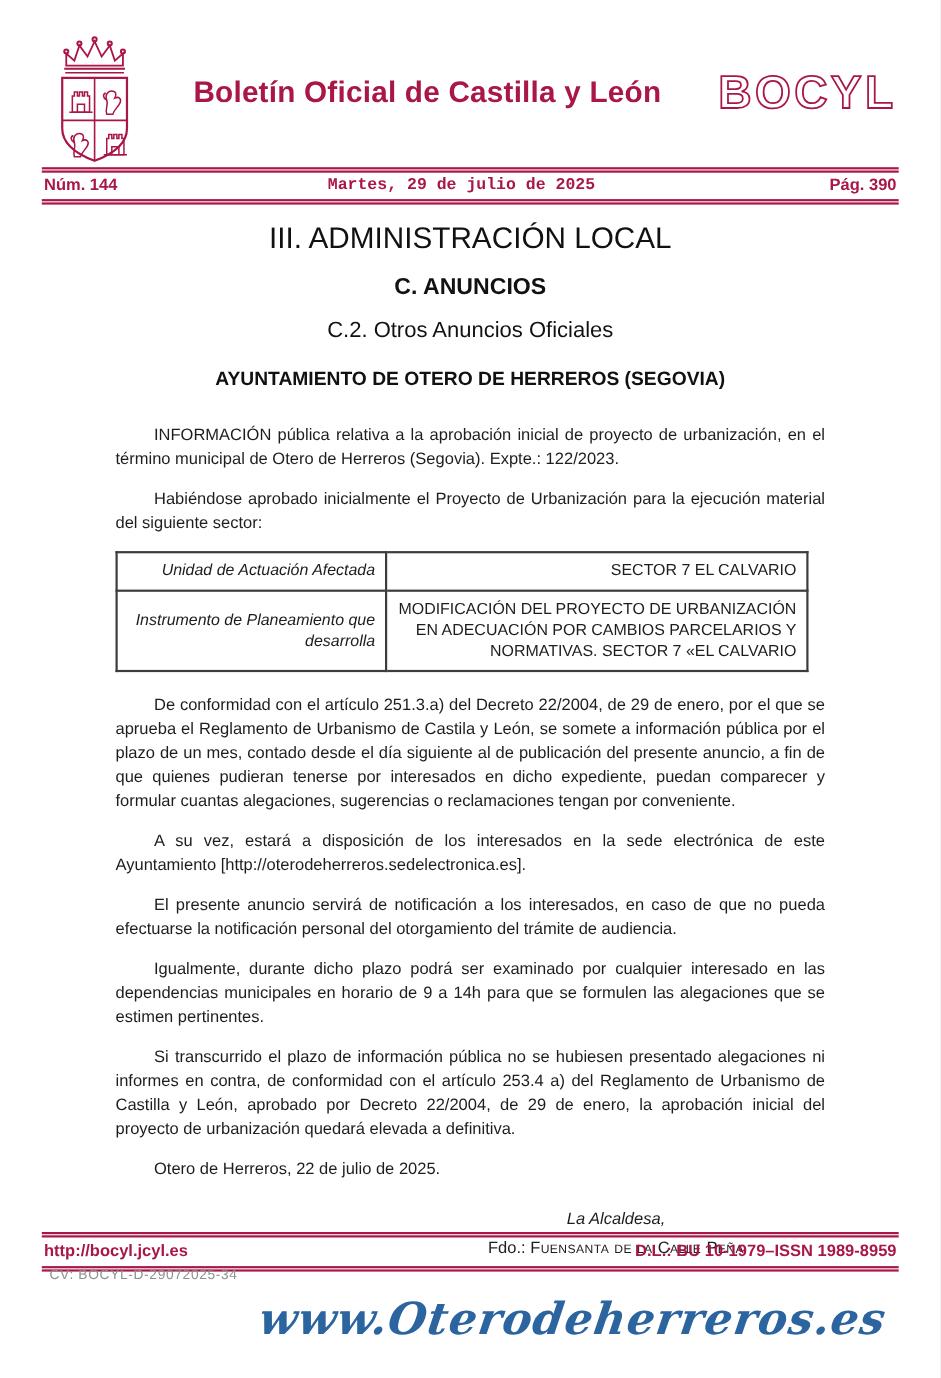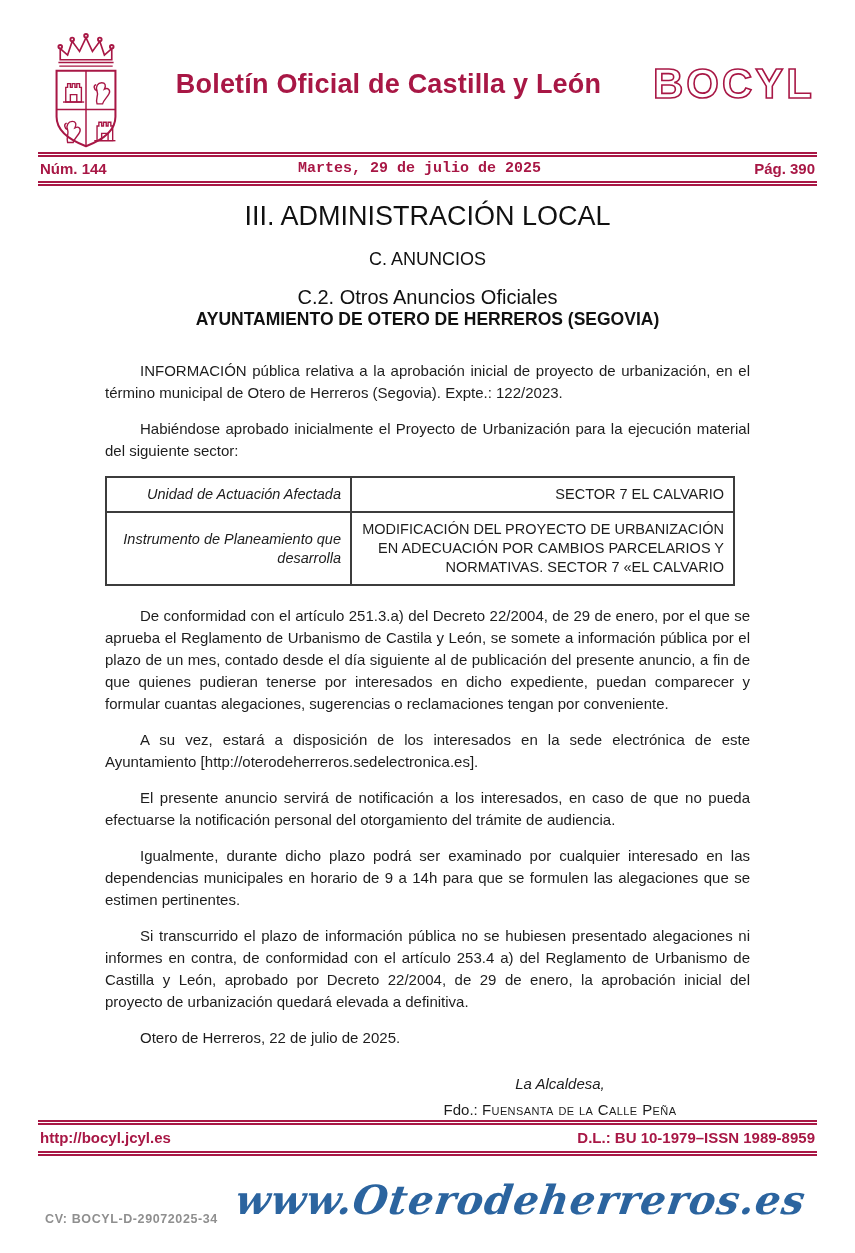--- a/index.html
+++ b/index.html
@@ -54,23 +54,23 @@
     padding:3px 2px 4px 2px;
     color:var(--crimson);
     font-weight:bold;font-size:15px;
   }
   .meta-bar .meta-date{position:absolute;left:0;right:16px;text-align:center;pointer-events:none;font-family:Liberation Mono, monospace;}
   .meta-bar{position:relative;}
   .meta-num,.meta-page{position:relative;z-index:1;background:transparent;}
   
   .headings{text-align:center;color:#111;}
   .h-section{margin-top:15px;font-size:27px;font-weight:normal;}
-  .h-sub{margin-top:17px;font-size:18px;font-weight:normal;}
+  .h-sub{margin-top:17px;font-size:21px;font-weight:bold;}
   .h-subsub{margin-top:16px;font-size:20px;font-weight:normal;}
-  .h-entity{font-size:17.5px;font-weight:bold;}
+  .h-entity{margin-top:22px;font-size:17.5px;font-weight:bold;}
   
   .content{
     margin:30px 105px 0 105px;
     width:645px;
     font-size:15px;line-height:22px;
     text-align:justify;
   }
   .content p{text-indent:35px;margin-bottom:14px;}
   .subject{margin-bottom:19px;}
   
@@ -101,22 +101,22 @@
   
   .footer-bar{
     position:absolute;left:38px;right:38px;top:1120px;
     border-top:5px double var(--crimson);
     border-bottom:5px double var(--crimson);
     display:flex;justify-content:space-between;align-items:center;
     padding:4px 2px 5px 2px;
     color:var(--crimson);font-weight:bold;font-size:15px;
   }
   .cv-code{
-    position:absolute;left:45px;top:1212px;
-    font-size:12.5px;color:var(--cv_gray);letter-spacing:.6px;font-weight:bold;
+    position:absolute;left:45px;top:1152px;
+    font-size:12.5px;color:var(--cv_gray);letter-spacing:.6px;
   }
   .watermark{
     position:absolute;left:236px;top:1176px;
     font-family:"DejaVu Serif",serif;
     font-style:italic;font-weight:bold;
     font-size:40px;letter-spacing:1px;
     color:var(--watermark_blue);
     transform:skewX(-8deg);
     white-space:nowrap;
   }

